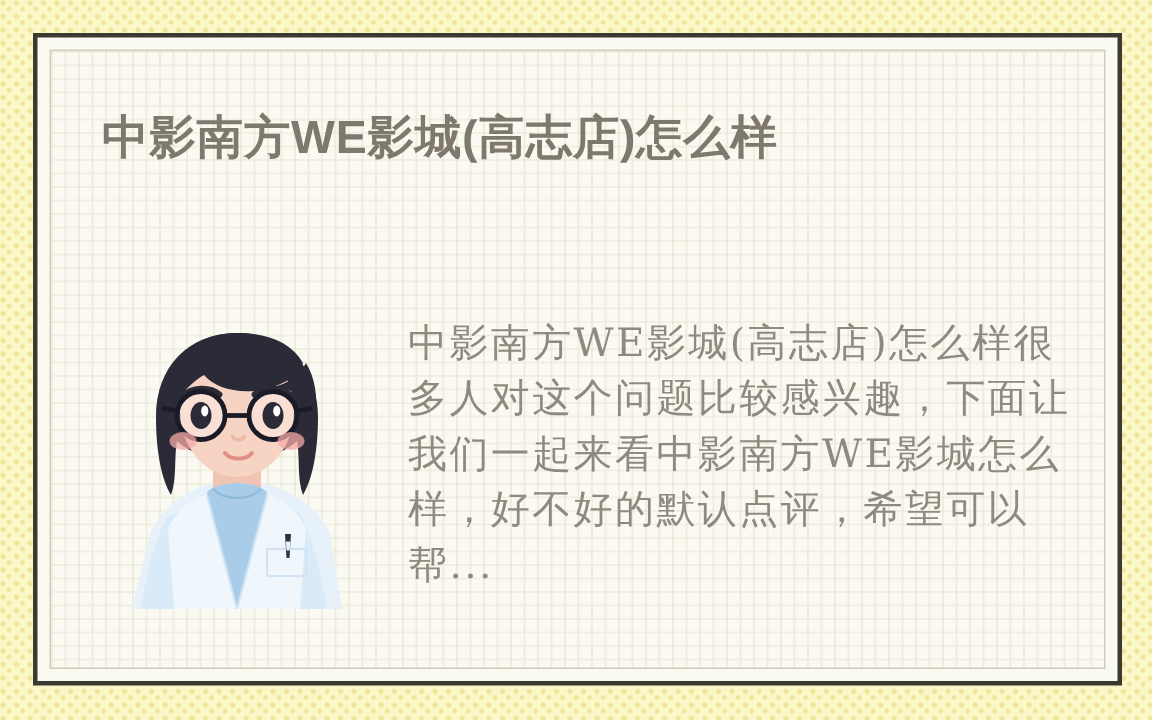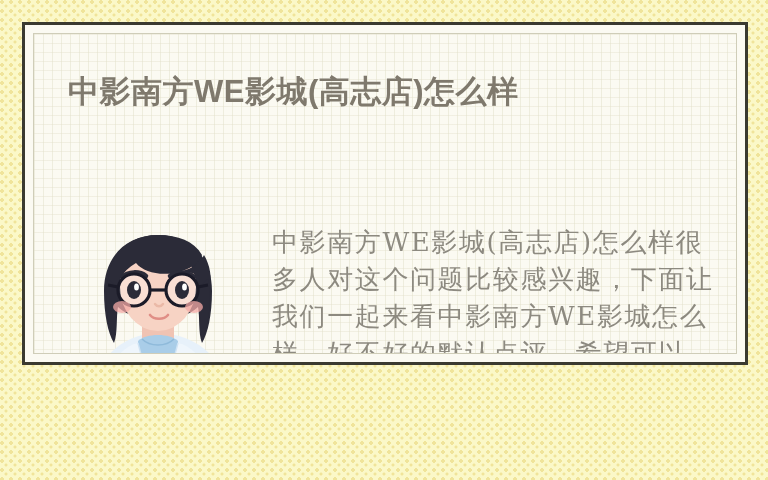--- a/index.html
+++ b/index.html
@@ -26,21 +26,21 @@
     background-position: 0 0, 0 0;
     box-sizing: border-box;
   }
 
   
   .card-frame {
     position: absolute;
     left: 22px;
     top: 22px;
     width: 726px;
-    height: 343px;
+    height: 435px;
     box-sizing: border-box;
     border: 3px solid #3a3a30;
     background: #fbfaf2;
     padding-left: 40px;
   }
 
   
   .card-inner {
     position: absolute;
     left: 8px;
@@ -67,21 +67,21 @@
     font-weight: 600;
     letter-spacing: 0.5px;
     color: #7f796d;
     white-space: nowrap;
   }
 
   
   .content {
     position: absolute;
     left: 0;
-    top: 178px;
+    top: 165px;
     width: 100%;
     height: 215px;
     text-decoration: underline;
   }
 
   
   .avatar {
     position: absolute;
     left: 48px;
     top: 17px;

